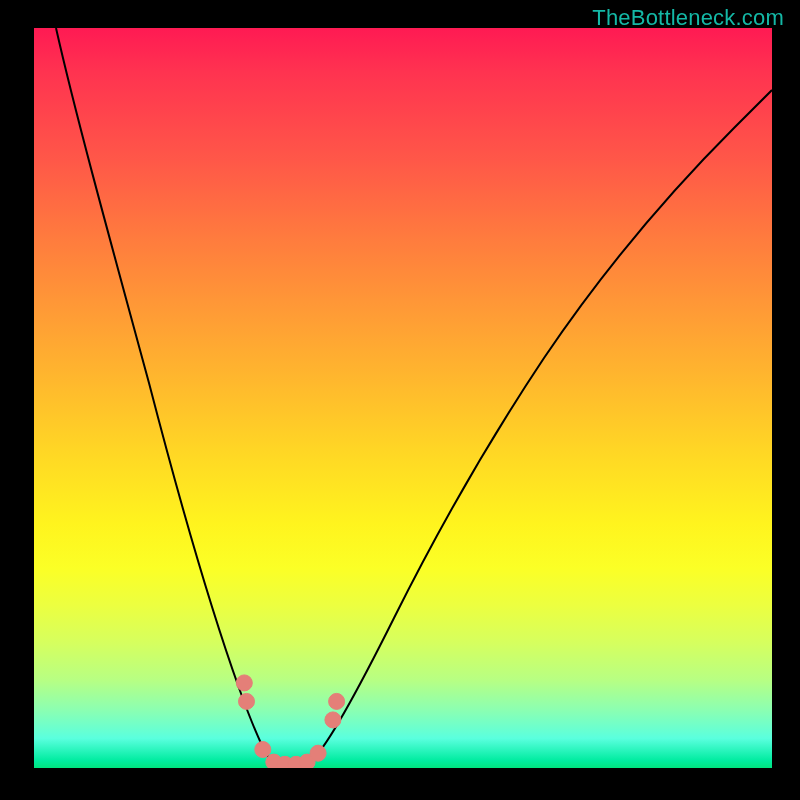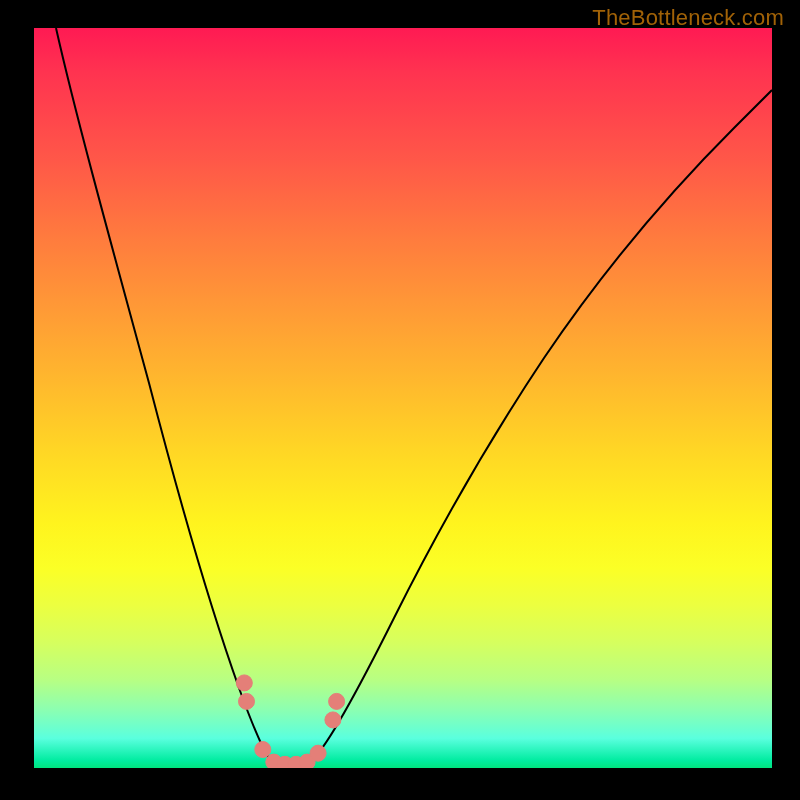--- a/index.html
+++ b/index.html
@@ -39,21 +39,21 @@
       #8dffb0 92%,
       #5affde 96%,
       #00eca0 99%,
       #00e47f 100%
     );
   }
   .watermark {
     position: absolute;
     top: 5px;
     right: 16px;
-    color: #a16207;
+    color: #14b8a6;
     font-size: 22px;
     font-weight: 400;
     letter-spacing: 0.2px;
   }
   svg.curve {
     position: absolute;
     left: 0; top: 0;
     width: 100%; height: 100%;
   }
   .curve path {

